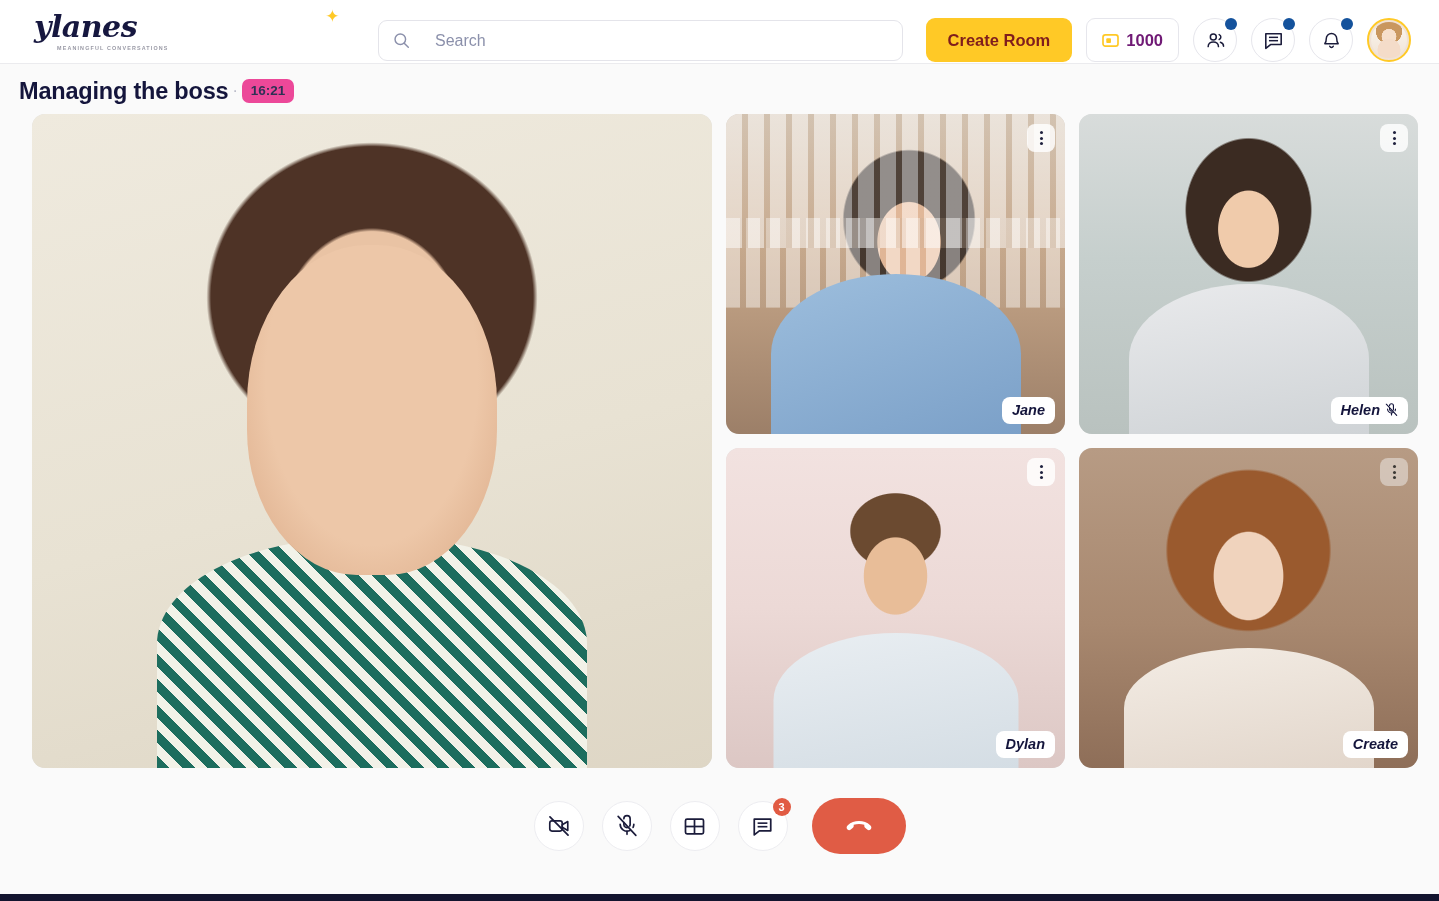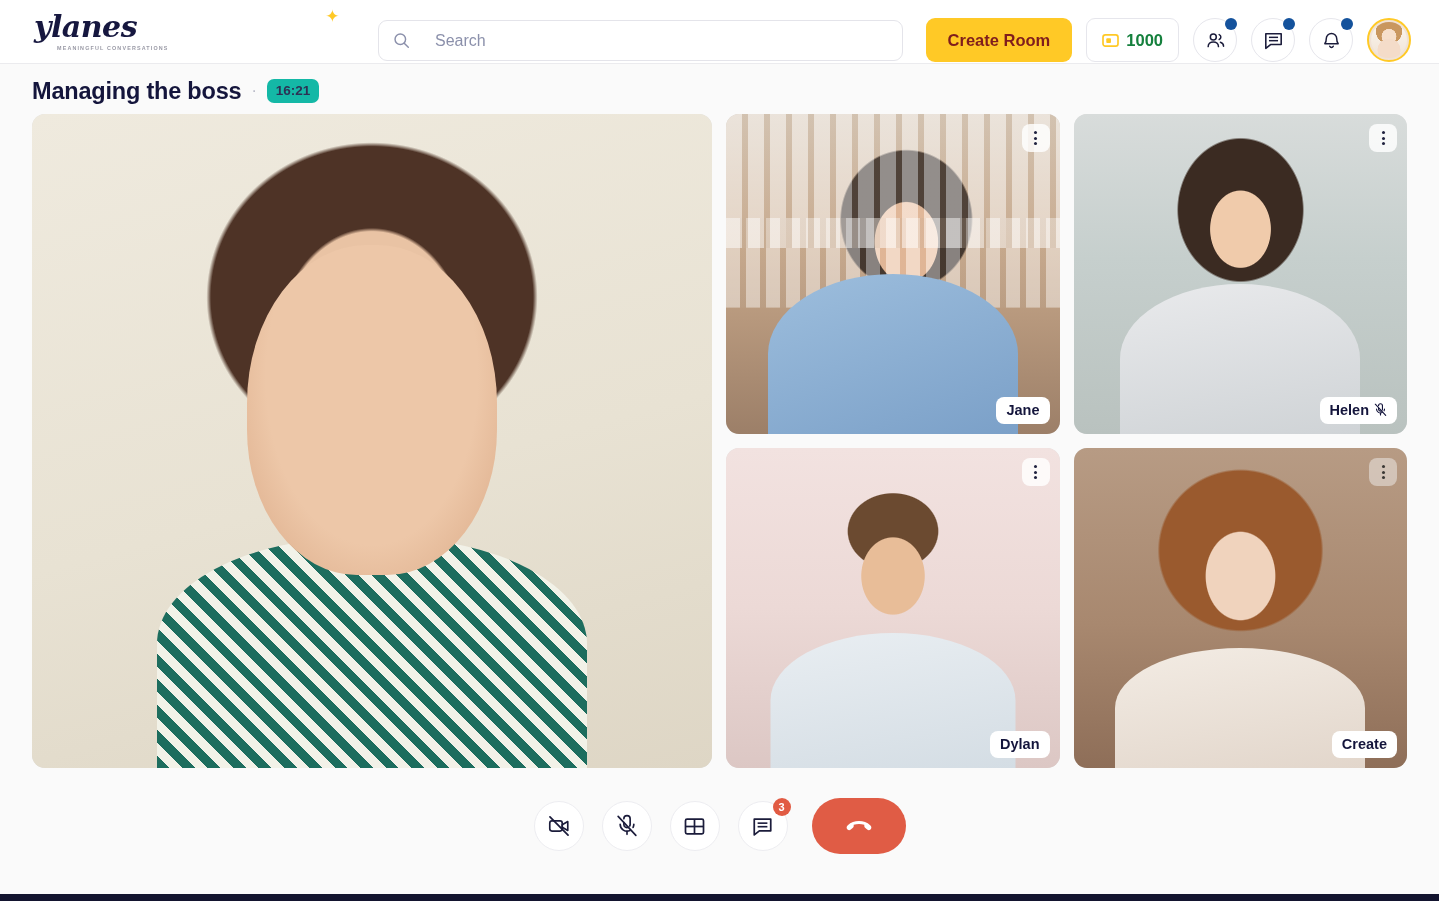--- a/index.html
+++ b/index.html
@@ -125,21 +125,21 @@
     display: flex;
     align-items: center;
     justify-content: center;
     gap: 7px;
     padding: 0 15px;
     cursor: pointer;
   }
   .coins-val {
     font-size: 16.5px;
     font-weight: 700;
-    color: #15803d;
+    color: #701a75;
   }
 
   .icon-btn {
     width: 44px; height: 44px;
     border-radius: 50%;
     border: 1px solid #e6e6ec;
     background: #fff;
     display: flex;
     align-items: center;
     justify-content: center;
@@ -172,45 +172,46 @@
       radial-gradient(circle at 50% 40%, #f6dfcb 0 26%, transparent 27%),
       radial-gradient(circle at 50% 26%, #c9975f 0 40%, transparent 41%),
       linear-gradient(#fdf6ef, #efe3d6);
   }
 
   
   .room-bar {
     height: 42px;
     display: flex;
     align-items: center;
-    gap: 10px;
-    padding: 12px 0 0 32px;
+    gap: 4px;
+    padding: 12px 0 0 19px;
   }
   .room-title {
     font-size: 23.5px;
     font-weight: 700;
     color: #14153c;
     letter-spacing: -0.2px;
   }
   .room-sep { color: #b7b9c6; font-size: 16px; line-height: 10px; }
   .room-timer {
-    background: #14b8a6;
+    background: #ec4899;
     border-radius: 7px;
     padding: 4px 9px 5px;
     font-size: 13.5px;
     font-weight: 600;
     color: #2d3154;
   }
 
   
   .stage {
     display: flex;
     gap: 14px;
-    padding: 8px 32px 0 32px;
+    padding: 8px 21px 0 32px;
     height: 662px;
+    font-style: italic;
   }
   .tile {
     position: relative;
     border-radius: 13px;
     overflow: hidden;
     background: #ddd;
   }
   .tile-main { width: 680px; flex: none; }
   .side-col { flex: 1; display: flex; flex-direction: column; gap: 14px; }
   .side-row { flex: 1; display: flex; gap: 14px; }

